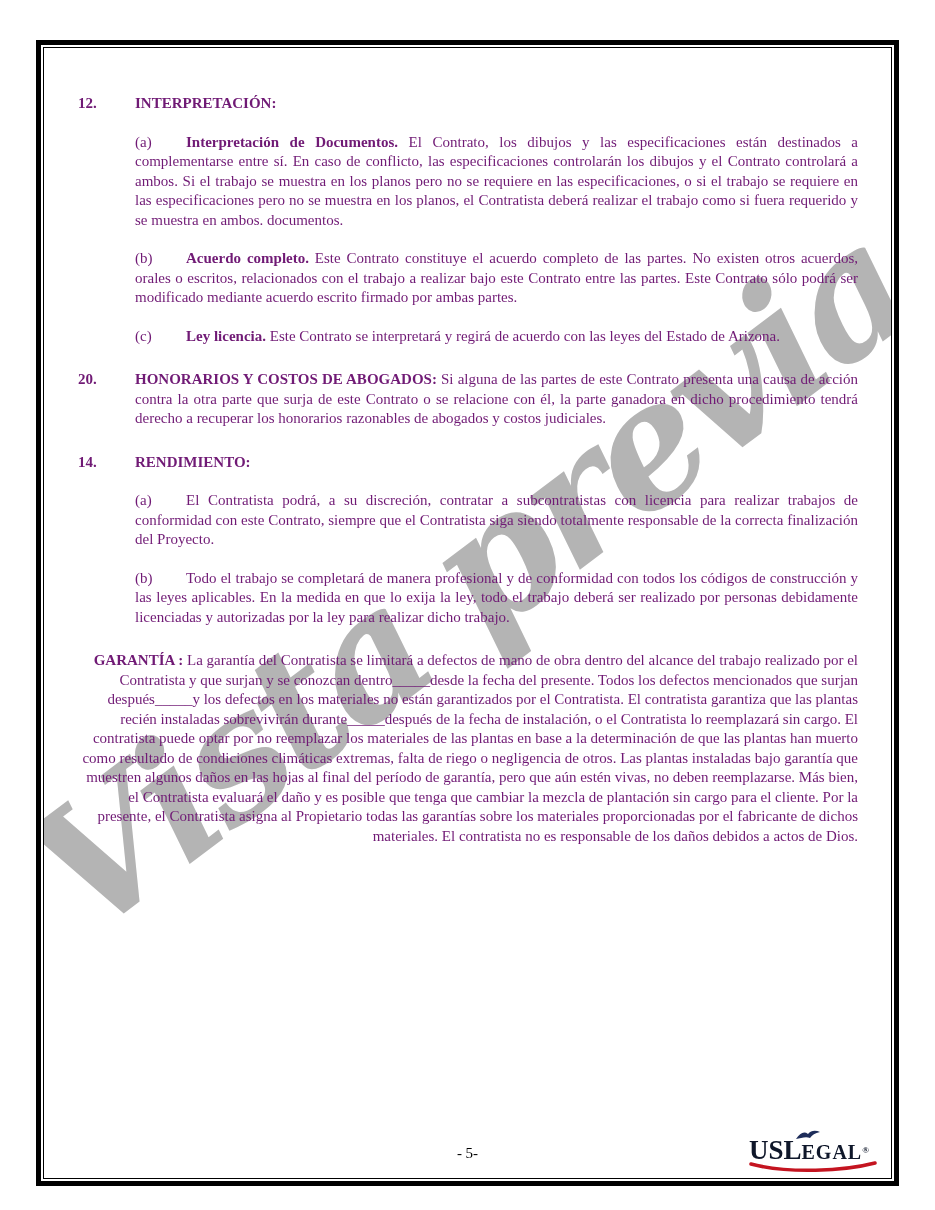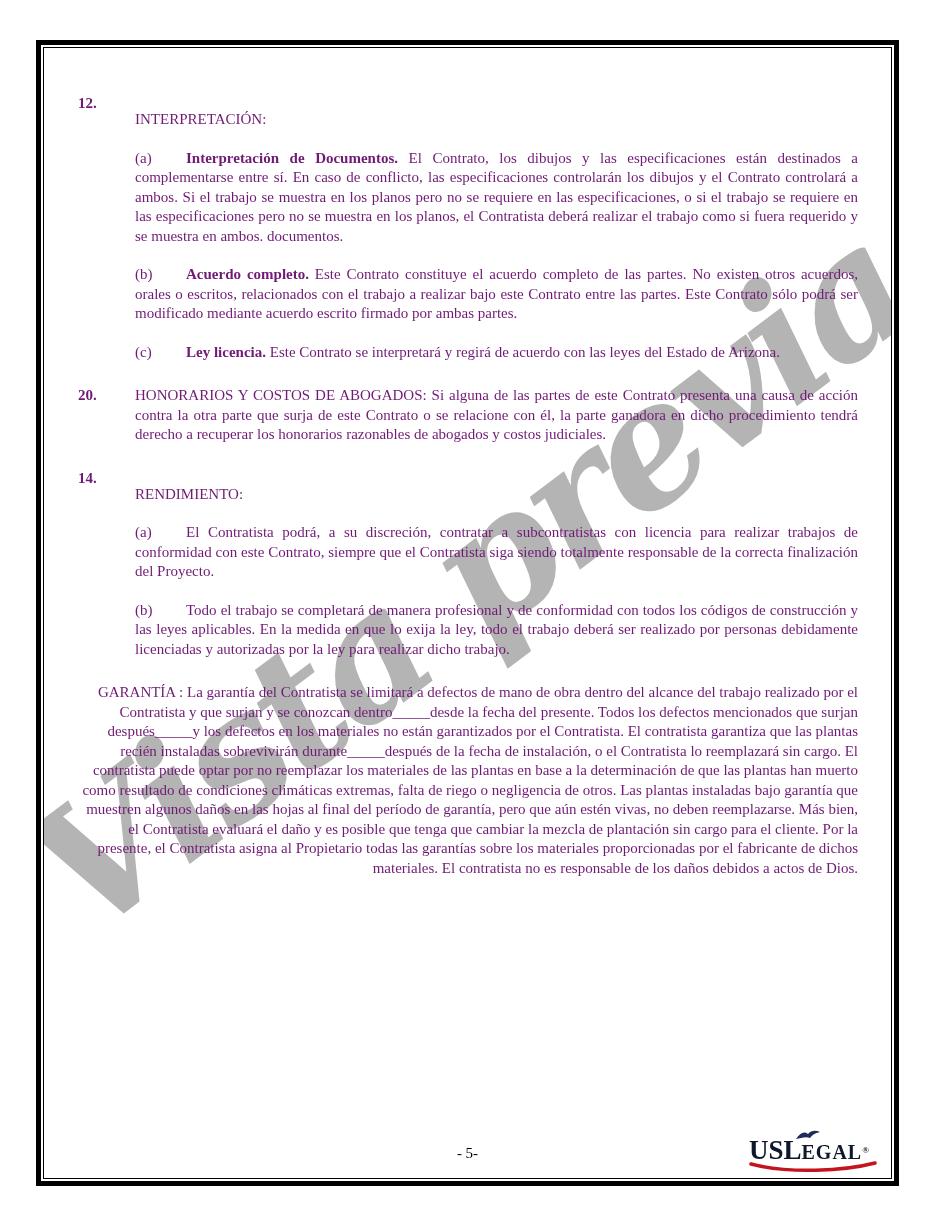--- a/index.html
+++ b/index.html
@@ -45,21 +45,21 @@
     padding: 46px 33px 0 34px;
     font-size: 15px;
     line-height: 1.3;
     color: #701a75;
     text-align: justify;
   }
   .section { display: flex; margin-top: 24px; }
   .section.first { margin-top: 0; }
   .sec-num { width: 57px; flex: 0 0 57px; font-weight: bold; }
   .sec-body { flex: 1; min-width: 0; }
-  .sec-heading { font-weight: normal; margin-top: 16px; }
+  .sec-heading { font-weight: bold; }
   .para { margin: 19px 0 0 0; }
   .para.flush { margin-top: 0; }
   .para.ragged { text-align: right; }
   .plabel { display: inline-block; width: 51px; }
   .footer-pagenum {
     position: absolute;
     left: 0; right: 0; bottom: 16px;
     text-align: center;
     font-size: 15px;
     color: #000;

